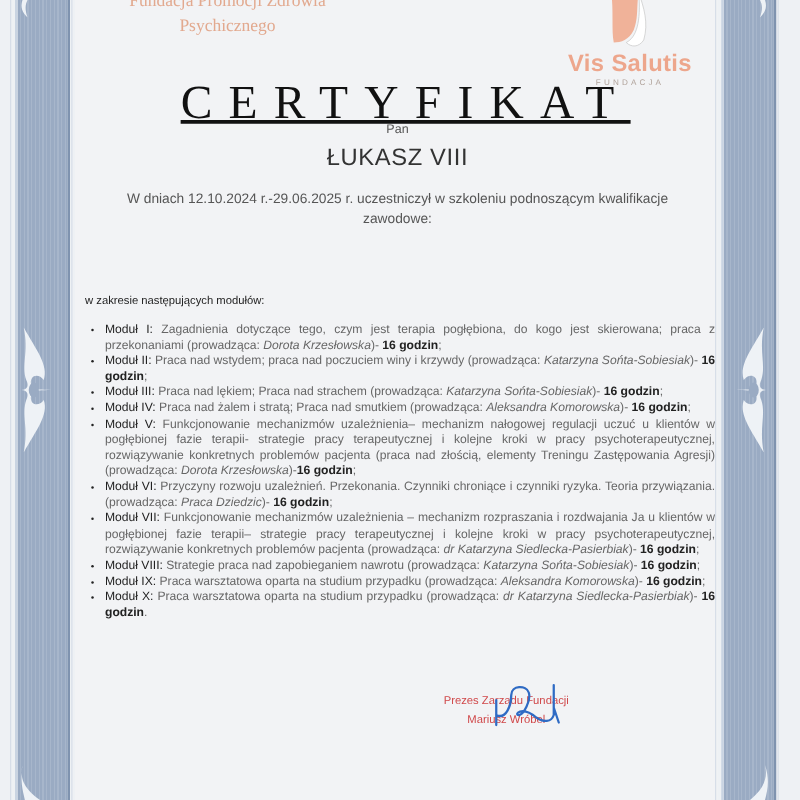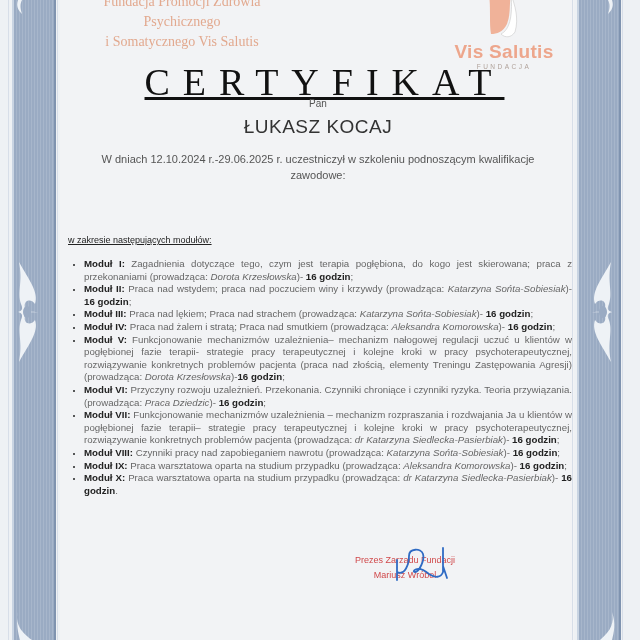--- a/index.html
+++ b/index.html
@@ -20,26 +20,26 @@
   .logo { position:absolute; left:382px; top:-6px; width:120px; text-align:center; }
   .logo-figure { display:block; margin:0 auto; }
   .logo-name { font-family:"Liberation Sans", sans-serif; font-weight:bold; color:#eda68c; font-size:19px; line-height:20px; letter-spacing:0.3px; }
   .logo-sub { font-size:6.5px; letter-spacing:2.5px; color:#b0a29a; margin-top:1px; }
 
   .title { position:absolute; left:0; right:0; top:60px; text-align:center; font-family:"Liberation Serif", serif; font-size:38px; letter-spacing:13px; color:#111; padding-left:13px;text-decoration:underline; }
   .pan { position:absolute; left:0; right:0; top:98px; text-align:center; font-size:10px; color:#555; }
   .name { position:absolute; left:0; right:0; top:116px; text-align:center; font-size:19px; color:#333; letter-spacing:0.5px; }
   .desc { position:absolute; left:20px; right:20px; top:151px; text-align:center; font-size:11px; line-height:16px; color:#555; }
   .course { position:absolute; left:0; right:0; top:194px; text-align:center; font-size:15.5px; color:#222; }
-  .scope { position:absolute; left:6px; top:235px; font-size:9px; color:#222;text-decoration:underline; }
+  .scope { position:absolute; left:6px; top:235px; font-size:9px; color:#222; }
 
   .modules { position:absolute; left:6px; right:2px; top:258px; margin:0; padding:0 0 0 16px; font-size:9.7px; line-height:12.6px; color:#666; text-align:justify; }
   .modules li { margin:0; padding:0; }
   .modules li::marker { color:#222; font-size:8px; }
-  .mod-label { color:#222; font-weight:bold; }
+  .mod-label { color:#222; font-weight:normal; }
   .lecturer { font-style:italic; color:#666; }
   .hours { color:#222; font-weight:bold; }
 
   .sig { position:absolute; left:340px; top:553px; width:130px; text-align:center; color:#d0484a; font-size:9px; line-height:15px; }
   .sig-scribble { position:absolute; left:395px; top:546px; }
 </style>
 </head>
 <body>
 
 <div class="frame-outer left"></div>
@@ -70,47 +70,46 @@
 <svg style="position:absolute;left:604px;top:0" width="12" height="14">
     <path d="M8 0 C10 6 8 10 4 14 C6 8 6 4 4 0Z" fill="#eef2f6"></path>
   </svg>
 <svg style="position:absolute;left:600px;top:612px" width="18" height="28">
     <path d="M12 0 C14 10 12 18 0 28 L12 28 C14 20 16 12 12 0Z" fill="#eef2f6"></path>
   </svg>
 
 <div class="content">
   <div class="hdr-org">
     <div>Fundacja Promocji Zdrowia Psychicznego</div>
-    <div>i Somatycznego Vis Salutis</div>
   </div>
 
   <div class="logo">
     <svg class="logo-figure" width="46" height="48" viewBox="0 0 46 48">
       <path d="M8 0 L30 0 C28 10 30 20 26 30 C22 38 16 40 10 40 C8 30 10 16 8 0Z" fill="#f0b299"></path>
       <path d="M30 0 C34 12 38 24 34 38 C30 44 24 44 20 40 C28 36 32 24 30 0Z" fill="#ffffff" stroke="#c9c9c9" stroke-width="0.6"></path>
     </svg>
     <div class="logo-name">Vis Salutis</div>
     <div class="logo-sub">FUNDACJA</div>
   </div>
 
   <div class="title">CERTYFIKAT</div>
   <div class="pan">Pan</div>
-  <div class="name">ŁUKASZ KOCAJ</div>
+  <div class="name">ŁUKASZ VIII</div>
   <div class="desc">W dniach 12.10.2024 r.-29.06.2025 r. uczestniczył w szkoleniu podnoszącym kwalifikacje zawodowe:</div>
   <div class="scope">w zakresie następujących modułów:</div>
 
   <ul class="modules">
     <li><span class="mod-label">Moduł I:</span><span> Zagadnienia dotyczące tego, czym jest terapia pogłębiona, do kogo jest skierowana; praca z przekonaniami (prowadząca: </span><span class="lecturer">Dorota Krzesłowska</span><span>)- </span><span class="hours">16 godzin</span><span>;</span></li>
     <li><span class="mod-label">Moduł II:</span><span> Praca nad wstydem; praca nad poczuciem winy i krzywdy (prowadząca: </span><span class="lecturer">Katarzyna Sońta-Sobiesiak</span><span>)- </span><span class="hours">16 godzin</span><span>;</span></li>
     <li><span class="mod-label">Moduł III:</span><span> Praca nad lękiem; Praca nad strachem (prowadząca: </span><span class="lecturer">Katarzyna Sońta-Sobiesiak</span><span>)- </span><span class="hours">16 godzin</span><span>;</span></li>
     <li><span class="mod-label">Moduł IV:</span><span> Praca nad żalem i stratą; Praca nad smutkiem (prowadząca: </span><span class="lecturer">Aleksandra Komorowska</span><span>)- </span><span class="hours">16 godzin</span><span>;</span></li>
     <li><span class="mod-label">Moduł V:</span><span> Funkcjonowanie mechanizmów uzależnienia– mechanizm nałogowej regulacji uczuć u klientów w pogłębionej fazie terapii- strategie pracy terapeutycznej i kolejne kroki w pracy psychoterapeutycznej, rozwiązywanie konkretnych problemów pacjenta (praca nad złością, elementy Treningu Zastępowania Agresji) (prowadząca: </span><span class="lecturer">Dorota Krzesłowska</span><span>)-</span><span class="hours">16 godzin</span><span>;</span></li>
     <li><span class="mod-label">Moduł VI:</span><span> Przyczyny rozwoju uzależnień. Przekonania. Czynniki chroniące i czynniki ryzyka. Teoria przywiązania. (prowadząca: </span><span class="lecturer">Praca Dziedzic</span><span>)- </span><span class="hours">16 godzin</span><span>;</span></li>
     <li><span class="mod-label">Moduł VII:</span><span> Funkcjonowanie mechanizmów uzależnienia  – mechanizm rozpraszania i rozdwajania Ja u klientów w pogłębionej fazie terapii– strategie pracy terapeutycznej i kolejne kroki w pracy psychoterapeutycznej, rozwiązywanie konkretnych problemów pacjenta (prowadząca: </span><span class="lecturer">dr Katarzyna Siedlecka-Pasierbiak</span><span>)- </span><span class="hours">16 godzin</span><span>;</span></li>
-    <li><span class="mod-label">Moduł VIII:</span><span> Czynniki pracy nad zapobieganiem nawrotu (prowadząca: </span><span class="lecturer">Katarzyna Sońta-Sobiesiak</span><span>)- </span><span class="hours">16 godzin</span><span>;</span></li>
+    <li><span class="mod-label">Moduł VIII:</span><span> Strategie praca nad zapobieganiem nawrotu (prowadząca: </span><span class="lecturer">Katarzyna Sońta-Sobiesiak</span><span>)- </span><span class="hours">16 godzin</span><span>;</span></li>
     <li><span class="mod-label">Moduł IX:</span><span> Praca warsztatowa oparta na studium przypadku (prowadząca: </span><span class="lecturer">Aleksandra Komorowska</span><span>)- </span><span class="hours">16 godzin</span><span>;</span></li>
     <li><span class="mod-label">Moduł X:</span><span> Praca warsztatowa oparta na studium przypadku (prowadząca: </span><span class="lecturer">dr Katarzyna Siedlecka-Pasierbiak</span><span>)- </span><span class="hours">16 godzin</span><span>.</span></li>
   </ul>
 </div>
 
 <div class="sig">
   <div>Prezes Zarządu Fundacji</div>
   <div>Mariusz Wróbel</div>
 </div>
 <svg class="sig-scribble" width="60" height="40" viewBox="0 0 60 40">

